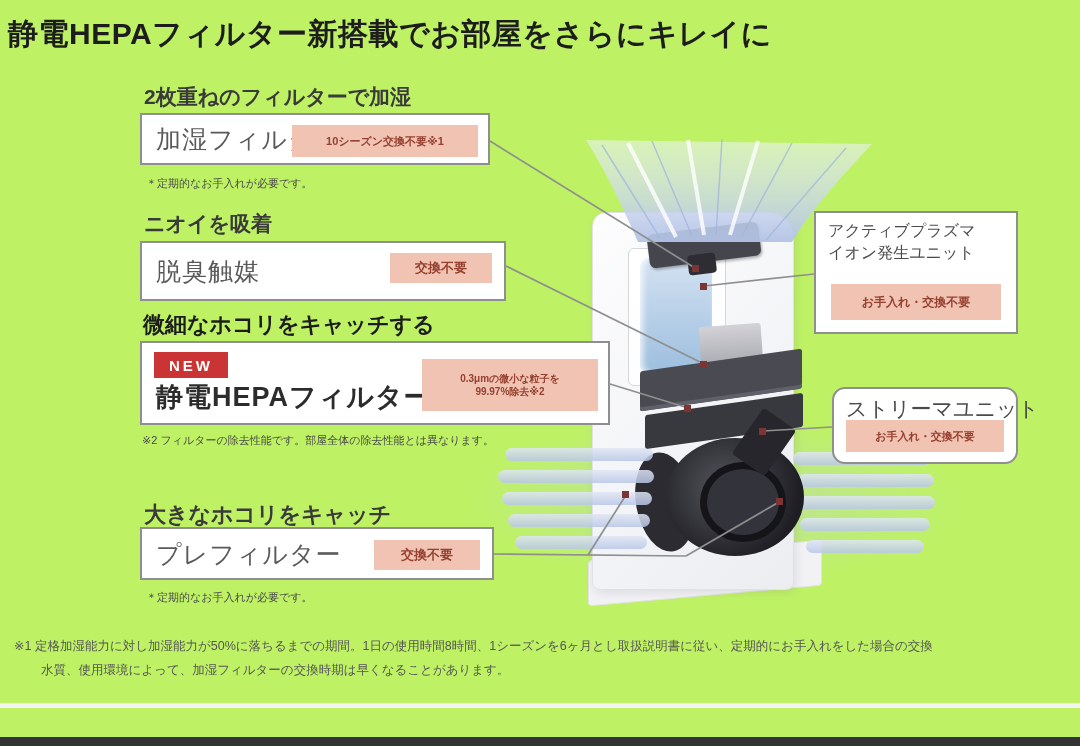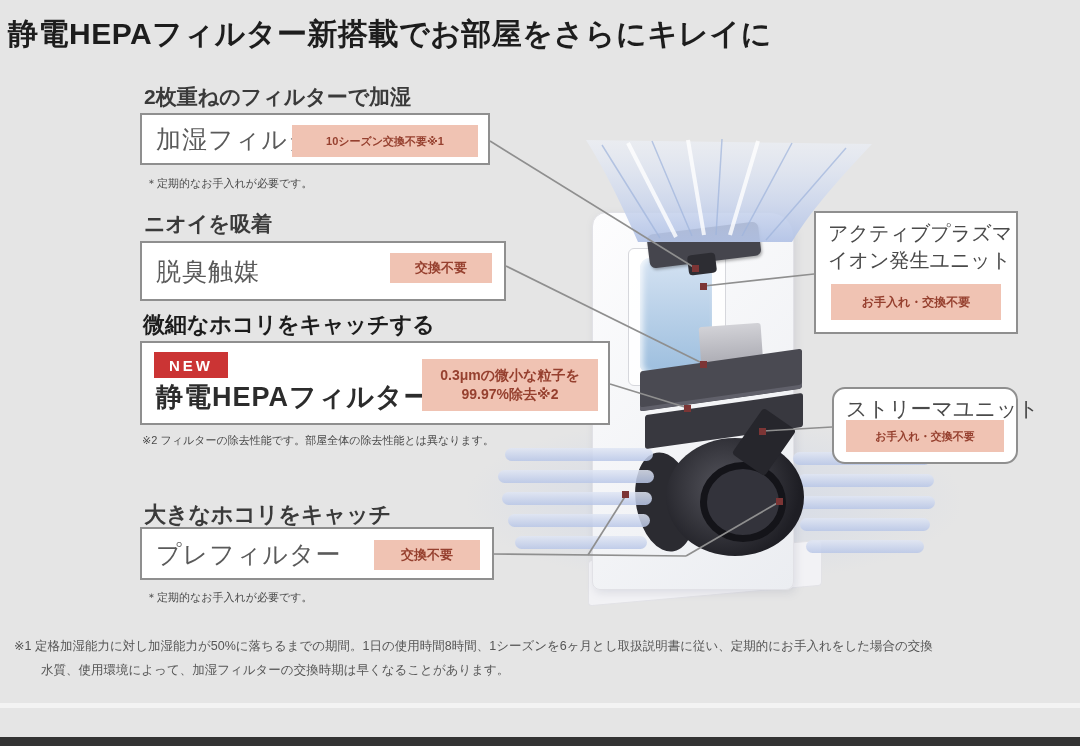--- a/index.html
+++ b/index.html
@@ -1,17 +1,17 @@
 <!DOCTYPE html>
 <html><head>
 <meta charset="utf-8">
 <style>
   html,body { margin:0; padding:0; background:#fff; }
   .page {
-    position:relative; width:1080px; height:746px; background:#e5e5e5;
+    position:relative; width:1080px; height:746px; background:#bef264;
     overflow:hidden; font-family:"Liberation Sans","DejaVu Sans",sans-serif;
     color:#2e2e2e;
   }
   .abs { position:absolute; }
 
   
   .title { left:8px; top:14px; font-size:30px; font-weight:bold; color:#1d1d1d; letter-spacing:.5px; }
   .sec-head { font-weight:bold; color:#3a3a3a; }
   .sec-head.h1 { left:144px; top:83px;  font-size:21px; }
   .sec-head.h2 { left:144px; top:210px; font-size:21px;font-family:Liberation Serif, serif; }
@@ -27,37 +27,37 @@
   .box-label { position:absolute; left:14px; top:50%; transform:translateY(-50%); font-size:25px; color:#5a5a5a; letter-spacing:1px; white-space:nowrap; }
   .box3 .box-label.hepa { top:auto; bottom:8px; transform:none; font-size:27px; font-weight:bold; color:#2c2c2c; }
 
   .pink-badge {
     position:absolute; background:#f0c3b3; color:#96402f;
     display:flex; align-items:center; justify-content:center; text-align:center;
     font-weight:bold; line-height:1.35;
   }
   .badge1 { right:10px; top:10px; width:186px; height:32px; font-size:11px; }
   .badge2 { right:12px; top:10px; width:102px; height:30px; font-size:13px; }
-  .badge3 { right:10px; top:16px; width:176px; height:52px; font-size:14px; flex-direction:column; }
+  .badge3 { right:10px; top:16px; width:176px; height:52px; font-size:10px; flex-direction:column; }
   .badge4 { right:12px; top:11px; width:106px; height:30px; font-size:13px; }
   .new-badge {
     position:absolute; left:12px; top:9px; width:74px; height:26px;
     background:#cb3434; color:#fff; font-size:15px; font-weight:bold; letter-spacing:3px;
     display:flex; align-items:center; justify-content:center;
   }
 
   .note { font-size:11px; color:#4a4a4a; }
   .note.n1 { left:146px; top:176px; }
   .note.n2 { left:142px; top:433px; }
   .note.n4 { left:146px; top:590px; }
 
   
   .rbox1 { left:814px; top:211px; width:204px; height:123px; }
   .rbox2 { left:832px; top:387px; width:186px; height:77px;border-radius:13px; }
-  .rbox-label { position:absolute; left:12px; top:7px; font-size:20px; color:#4a4a4a; line-height:1.35; white-space:nowrap; }
+  .rbox-label { position:absolute; left:12px; top:7px; font-size:16px; color:#4a4a4a; line-height:1.35; white-space:nowrap; }
   .rbox2 .rbox-label { font-size:21px; top:6px; }
   .rbadge1 { left:15px; right:15px; bottom:12px; height:36px; font-size:12px; }
   .rbadge2 { left:12px; right:12px; bottom:10px; height:32px; font-size:11px; }
 
   
   .footnote { left:14px; top:634px; width:1066px; font-size:12.5px; color:#555; line-height:1.95; }
   .footnote .l1 { white-space:nowrap; overflow:hidden; }
   .footnote .l2 { padding-left:27px; white-space:nowrap; }
   .divider  { left:0; top:703px; width:1080px; height:5px; background:#f3f3f3; }
   .bottom-bar { left:0; top:737px; width:1080px; height:9px; background:#333333; }

